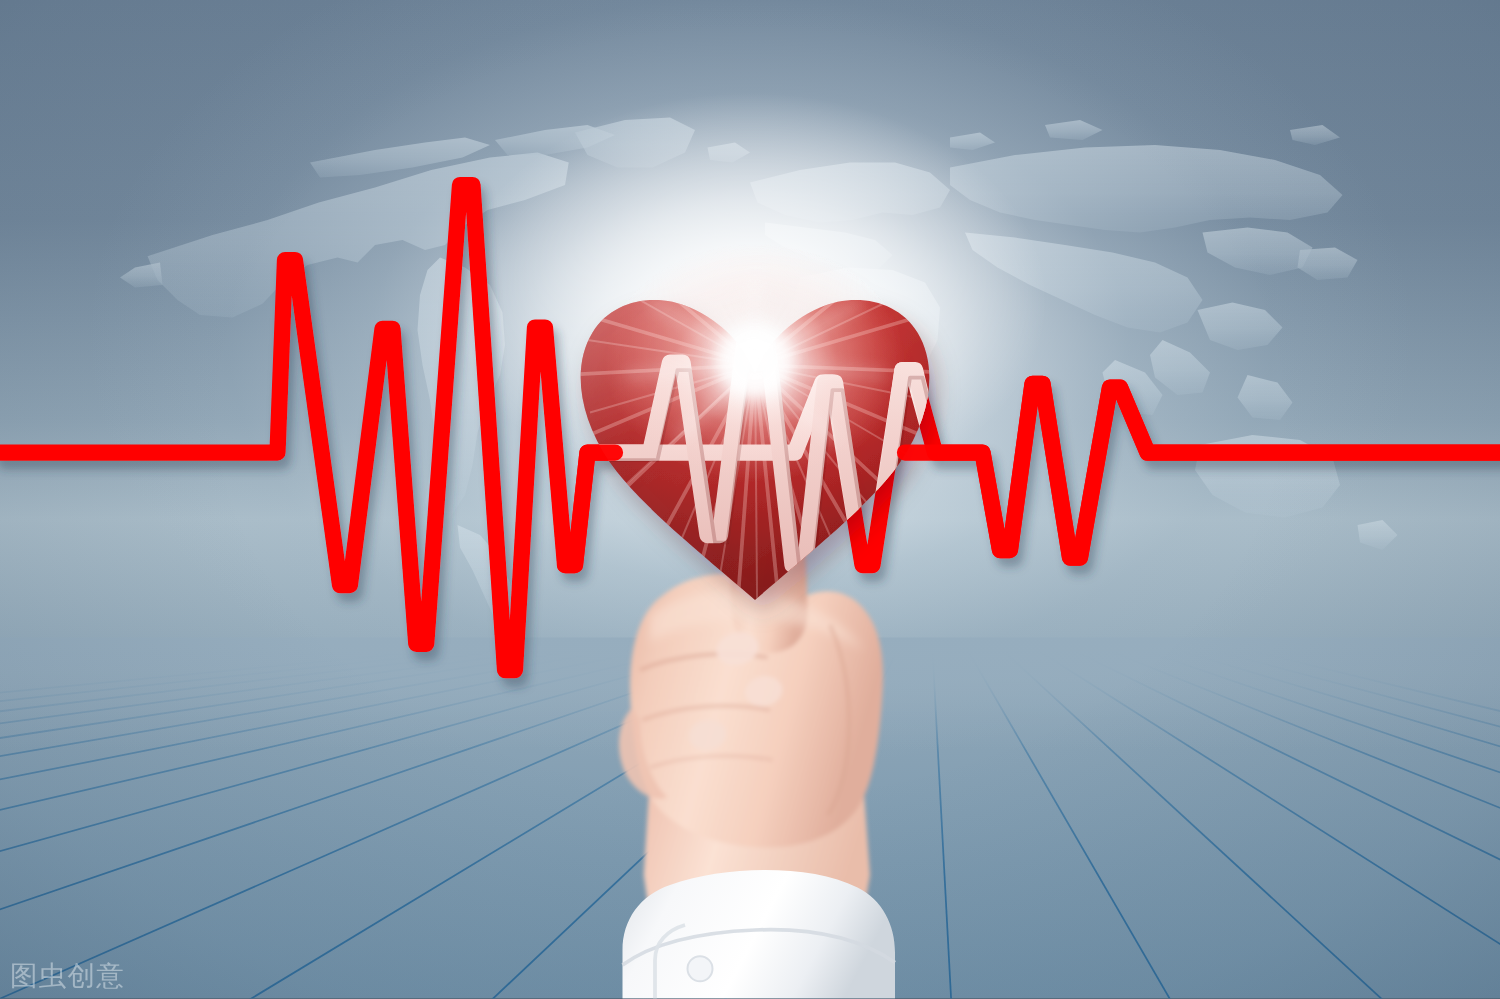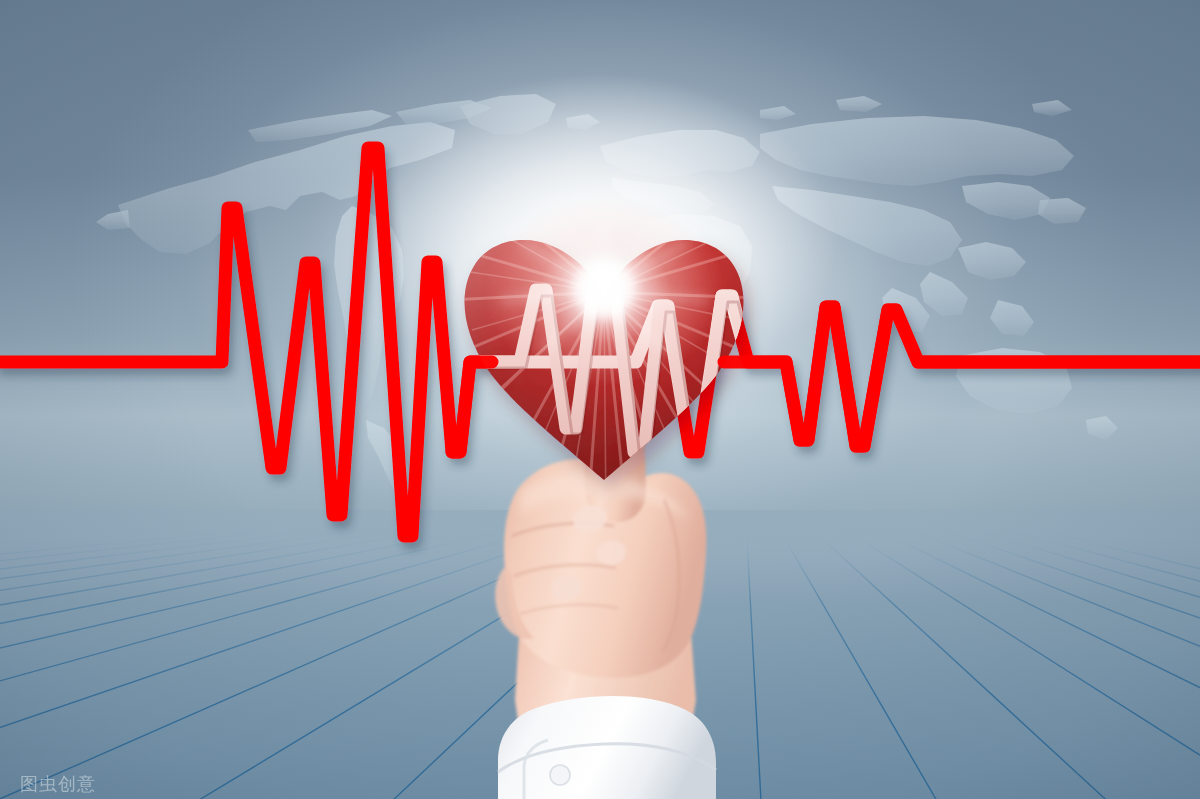--- a/index.html
+++ b/index.html
@@ -96,28 +96,27 @@
   #ecg-art svg { display:block; width:1200px; height:799px; }
 
   
   #hand-art svg { display:block; width:1200px; height:799px; }
 
   
   #watermark {
     position: absolute;
     left: 8px;
     bottom: 6px;
-    font-size: 18px;
+    font-size: 22px;
     letter-spacing: 1px;
     line-height: 1;
     color: rgba(232,238,242,0.48);
     font-family: "DejaVu Sans", sans-serif;
     user-select: none;
     white-space: nowrap;
-    margin-left: 12px;
   }
 </style>
 </head>
 <body>
 
 <div id="stage">
 
   <div class="layer" id="bg-base"></div>
 
   <div class="layer" id="world-map">

